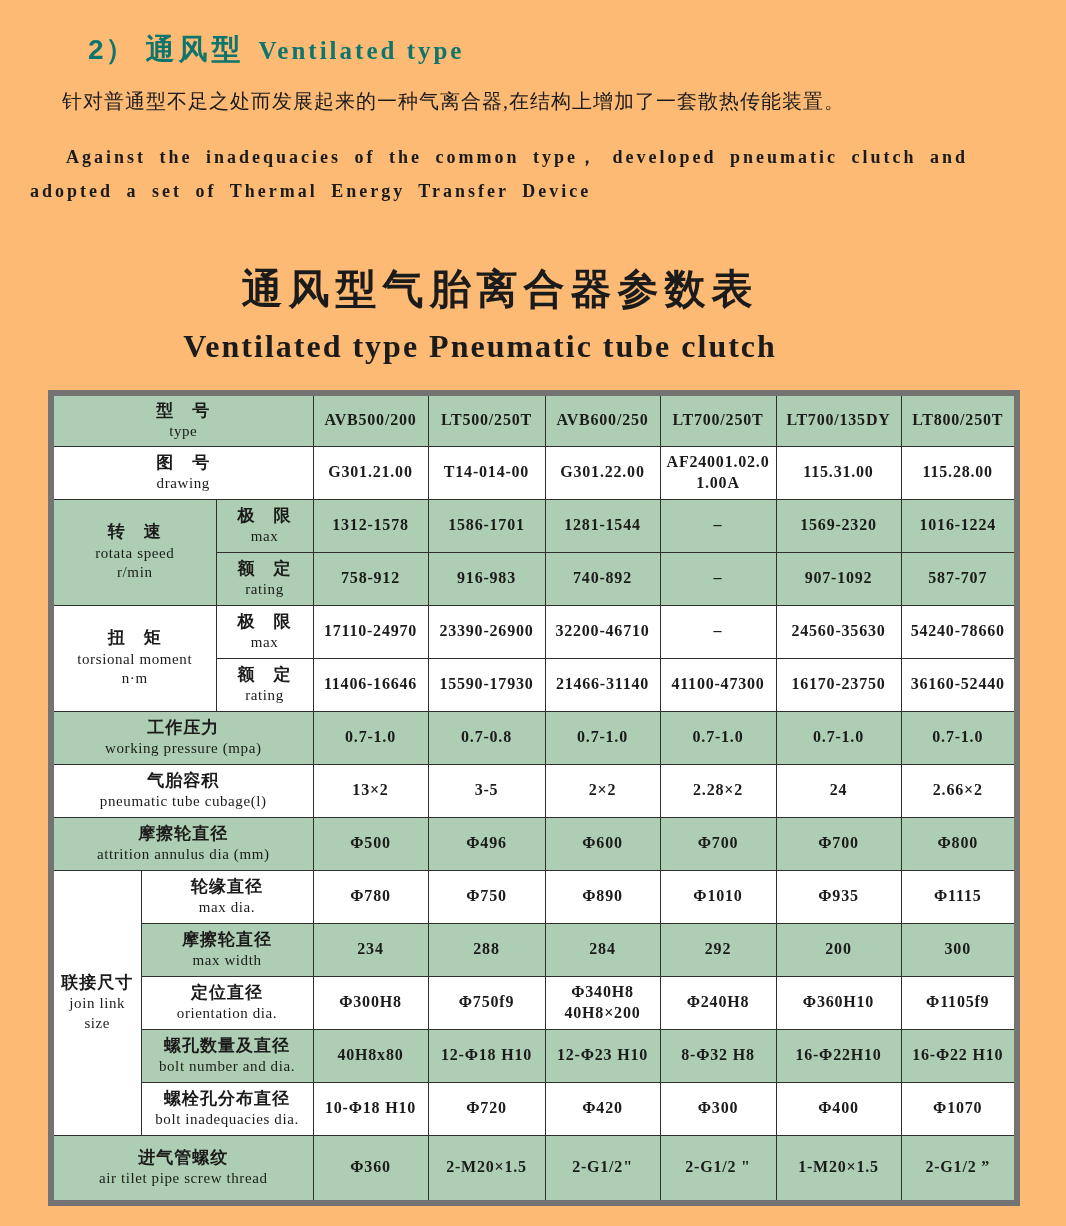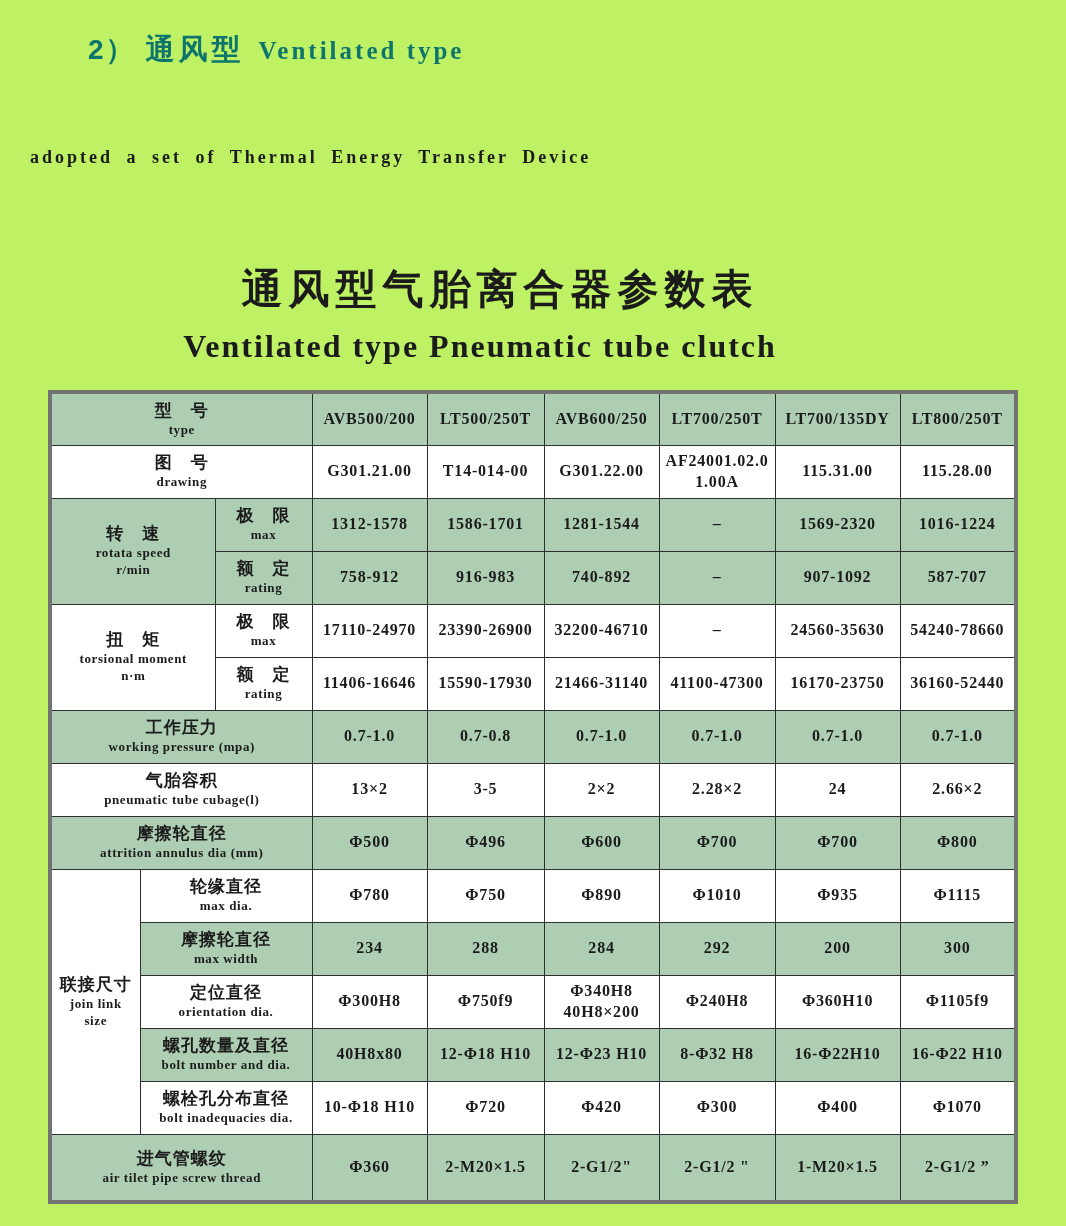--- a/index.html
+++ b/index.html
@@ -1,19 +1,19 @@
 <!DOCTYPE html>
 <html><head>
 <meta charset="utf-8">
 <style>
   html,body{margin:0;padding:0;background:#ffffff;}
   .page{
     position:relative;
     width:1066px;height:1226px;
-    background:#bef264;
+    background:#fdba74;
     font-family:"Liberation Serif","DejaVu Serif",serif;
     color:#1b1b1b;
     overflow:hidden;
   }
   
   .sec-heading{
     position:absolute;left:88px;top:30px;
     color:#0e756c;font-weight:bold;white-space:nowrap;
   }
   .sec-heading .num{font-size:28px;font-family:"Liberation Sans","DejaVu Sans",sans-serif;letter-spacing:2px;}
@@ -36,46 +36,48 @@
     font-size:41px;font-weight:bold;letter-spacing:6px;padding-left:20px;
   }
   .tbl-title-en{
     position:absolute;left:0;top:328px;width:960px;text-align:center;
     font-size:32px;font-weight:bold;letter-spacing:2px;
   }
   
   table.spec{
     position:absolute;left:48px;top:390px;
     width:966px;border-collapse:collapse;table-layout:fixed;
-    border:4px solid #737373;
+    border:6px solid #737373;
   }
   table.spec td{
     border:1px solid #2f2f2f;
     text-align:center;vertical-align:middle;
     padding:1px 2px;overflow:hidden;
   }
   table.spec tr{height:53px;}
   .bg-green{background:#adceb2;}
   .bg-white{background:#ffffff;}
   td .ln{line-height:1.3;}
   td.lbl .ln0{font-size:17px;font-weight:bold;letter-spacing:1px;}
-  td.lbl .ln1,td.lbl .ln2{font-size:13px;font-weight:bold;letter-spacing:0.6px;}
+  td.lbl .ln1,td.lbl .ln2{font-size:15px;font-weight:normal;letter-spacing:0.6px;}
   td.val .ln{font-size:16px;font-weight:bold;letter-spacing:0.8px;}
 </style>
 </head>
 <body>
 
 <div class="page">
 
   <div class="sec-heading">
     <span class="num">2）</span><span class="zh">通风型</span><span class="en">Ventilated type</span>
   </div>
 
+  <div class="para-zh">针对普通型不足之处而发展起来的一种气离合器,在结构上增加了一套散热传能装置。</div>
 
   <div class="para-en">
+    <div class="l1">Against the inadequacies of the common type， developed pneumatic clutch and</div>
     <div class="l2">adopted a set of Thermal Energy Transfer Device</div>
   </div>
 
   <div class="tbl-title-zh">通风型气胎离合器参数表</div>
   <div class="tbl-title-en">Ventilated type Pneumatic tube clutch</div>
 
   <table class="spec">
     <colgroup>
       <col style="width:90px">
         <col style="width:75px">

